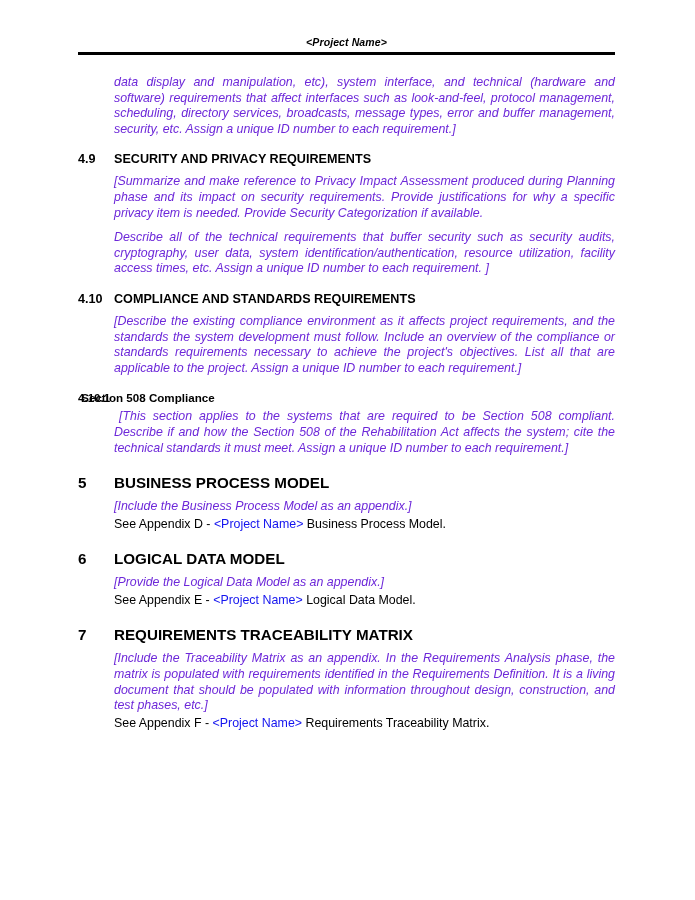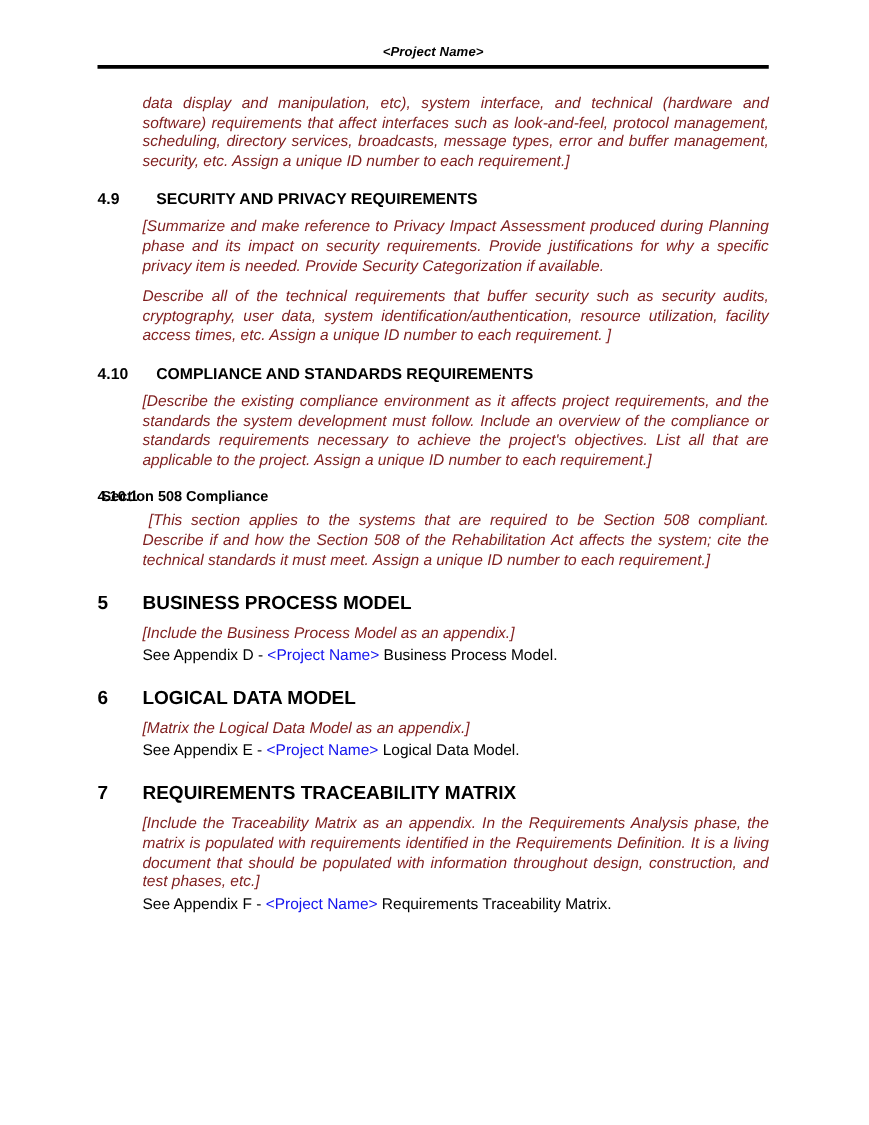--- a/index.html
+++ b/index.html
@@ -67,21 +67,20 @@
   .heading .title {
     flex: 1 1 auto;
   }
 
   
   .h2 {
     font-size: 12.6px;
     line-height: 16px;
     margin-top: 14px;
     margin-bottom: 7px;
-    gap: 11px;
   }
   .h2 .num { width: 36px; }
 
   
   .h1 {
     font-size: 15.2px;
     line-height: 19px;
     margin-top: 17px;
     margin-bottom: 7px;
   }
@@ -98,21 +97,21 @@
 
   
   .para {
     margin: 0 0 0 36px;
     font-size: 12.4px;
     line-height: 15.6px;
     text-align: justify;
     text-justify: inter-word;
   }
   .para.guide {
-    color: #7f1d1d;
+    color: #6d28d9;
     font-style: italic;
   }
   .para.plain {
     color: #000000;
     font-style: normal;
     text-align: left;
   }
   .para + .para { margin-top: 9px; }
   .para.tight + .para.tight { margin-top: 2px; }
 
@@ -190,21 +189,21 @@
       <span class="num">5</span>
       <span class="title">BUSINESS PROCESS MODEL</span>
     </div>
     <p class="para guide tight">[Include the Business Process Model as an appendix.]</p>
     <p class="para plain tight"><span>See Appendix D - </span><span class="proj">&lt;Project Name&gt;</span><span> Business Process Model.</span></p>
 
     <div class="heading h1">
       <span class="num">6</span>
       <span class="title">LOGICAL DATA MODEL</span>
     </div>
-    <p class="para guide tight">[Matrix the Logical Data Model as an appendix.]</p>
+    <p class="para guide tight">[Provide the Logical Data Model as an appendix.]</p>
     <p class="para plain tight"><span>See Appendix E - </span><span class="proj">&lt;Project Name&gt;</span><span> Logical Data Model.</span></p>
 
     <div class="heading h1">
       <span class="num">7</span>
       <span class="title">REQUIREMENTS TRACEABILITY MATRIX</span>
     </div>
     <p class="para guide tight">[Include the Traceability Matrix as an appendix.  In the Requirements Analysis phase, the matrix is populated with requirements identified in the Requirements Definition.   It is a living document that should be populated with information throughout design, construction, and test phases, etc.]</p>
     <p class="para plain tight"><span>See Appendix F - </span><span class="proj">&lt;Project Name&gt;</span><span> Requirements Traceability Matrix.</span></p>
 
   </div>

